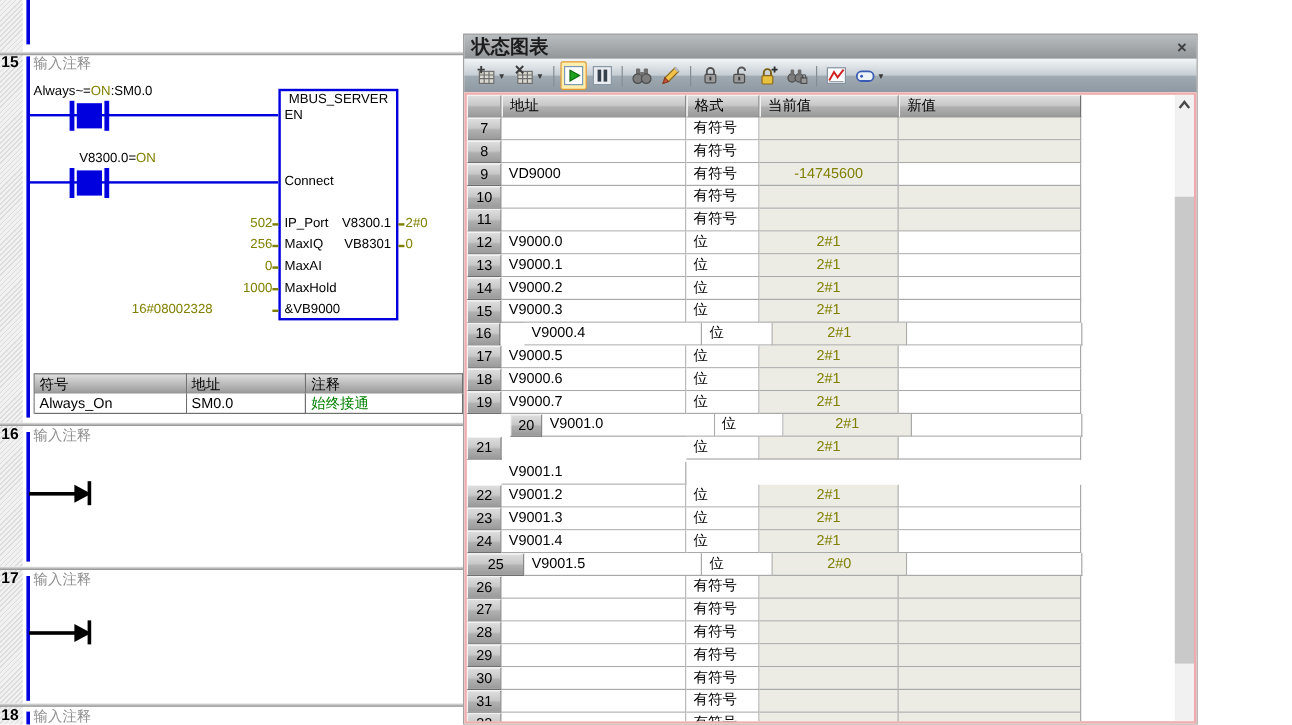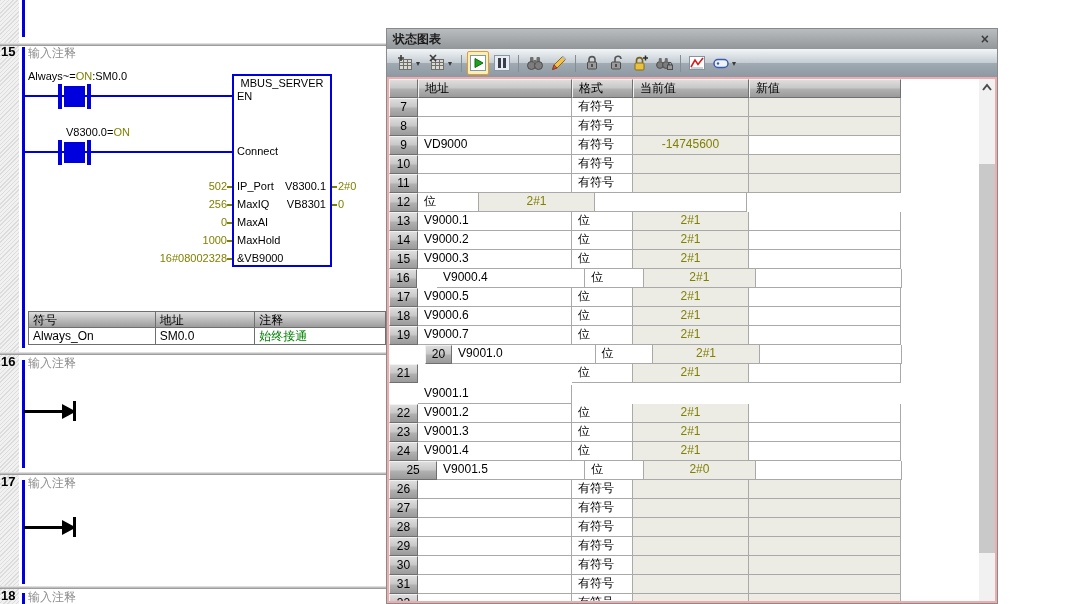--- a/index.html
+++ b/index.html
@@ -33,21 +33,21 @@
             border-right:1px solid #6f6f6f;border-bottom:1px solid #6f6f6f;background:#fff;overflow:hidden;}
   .sym-hdr{background:linear-gradient(180deg,#dedede,#9c9c9c);border-top:1px solid #6f6f6f;}
   .green{color:#008000;}
   .jump-arrow{position:absolute;left:24px;width:58px;height:22px;}
 
   
   .status-win{position:absolute;left:386px;top:28px;width:612px;height:576px;
               background:#fff;border:1px solid #8a8a8a;box-sizing:border-box;z-index:10;}
   .titlebar{position:absolute;left:0;top:0;right:0;height:20px;
             background:linear-gradient(#b9bdc0,#929699);display:flex;align-items:center;}
-  .title-text{font-size:12px;font-weight:bold;color:#1c1c1c;padding-left:6px;}
+  .title-text{font-size:16px;font-weight:bold;color:#1c1c1c;padding-left:6px;}
   .close-btn{position:absolute;right:8px;top:1px;font-size:14px;font-weight:bold;color:#3f3f3f;
              line-height:18px;cursor:default;}
   .toolbar{position:absolute;left:0;top:20px;right:0;height:28px;
            background:linear-gradient(#f2f5f7 0%,#c5cdd3 49%,#a0aab2 51%,#8d98a2 100%);
            display:flex;align-items:center;padding-left:6px;box-sizing:border-box;}
   .tb-btn{display:flex;align-items:center;height:22px;padding:0 1px;margin:0 1px;
           background:transparent;border:1px solid transparent;border-radius:2px;}
   .tb-btn.active{background:#ffeead;border:1px solid #e09b35;}
   .tb-ic{width:18px;height:18px;display:inline-block;}
   .tb-ic svg{display:block;}
@@ -111,21 +111,21 @@
         <div class="pin-label" style="position: absolute; left: 237px; top: 198px;">MaxIQ</div>
         <div class="pin-value" style="position: absolute; left: 60px; width: 167px; top: 198px; text-align: right;">256</div>
         <div class="pin-tick" style="position: absolute; left: 227px; top: 204px;"></div>
         <div class="pin-label" style="position: absolute; left: 237px; top: 216px;">MaxAI</div>
         <div class="pin-value" style="position: absolute; left: 60px; width: 167px; top: 216px; text-align: right;">0</div>
         <div class="pin-tick" style="position: absolute; left: 227px; top: 222px;"></div>
         <div class="pin-label" style="position: absolute; left: 237px; top: 234px;">MaxHold</div>
         <div class="pin-value" style="position: absolute; left: 60px; width: 167px; top: 234px; text-align: right;">1000</div>
         <div class="pin-tick" style="position: absolute; left: 227px; top: 240px;"></div>
         <div class="pin-label" style="position: absolute; left: 237px; top: 252px;">&amp;VB9000</div>
-        <div class="pin-value" style="position: absolute; left: 60px; width: 167px; top: 252px; text-align: right;">16#08002328</div>
+        <div class="pin-value" style="position: absolute; left: 60px; width: 167px; top: 252px; text-align: center;">16#08002328</div>
         <div class="pin-tick" style="position: absolute; left: 227px; top: 258px;"></div>
         <div class="pin-label" style="position: absolute; left: 232px; width: 94px; top: 180px; text-align: right;">V8300.1</div>
         <div class="pin-value" style="position: absolute; left: 338px; top: 180px;">2#0</div>
         <div class="pin-tick" style="position: absolute; left: 332px; top: 186px;"></div>
         <div class="pin-label" style="position: absolute; left: 232px; width: 94px; top: 198px; text-align: right;">VB8301</div>
         <div class="pin-value" style="position: absolute; left: 338px; top: 198px;">0</div>
         <div class="pin-tick" style="position: absolute; left: 332px; top: 204px;"></div>
       </div>
 
     <div class="sym-table">
@@ -334,20 +334,21 @@
           </div>
           <div class="grid-row">
             <div class="gcell hdr num" style="width: 29px;">11</div>
             <div class="gcell white" style="width: 154px;"></div>
             <div class="gcell white" style="width: 61px;">有符号</div>
             <div class="gcell gray cur" style="width: 116px;"></div>
             <div class="gcell gray" style="width: 152px;"></div>
           </div>
           <div class="grid-row">
             <div class="gcell hdr num" style="width: 29px;">12</div>
+            <div class="gcell white" style="width: 154px;">V9000.0</div>
             <div class="gcell white" style="width: 61px;">位</div>
             <div class="gcell gray cur" style="width: 116px;">2#1</div>
             <div class="gcell white" style="width: 152px;"></div>
           </div>
           <div class="grid-row">
             <div class="gcell hdr num" style="width: 29px;">13</div>
             <div class="gcell white" style="width: 154px;">V9000.1</div>
             <div class="gcell white" style="width: 61px;">位</div>
             <div class="gcell gray cur" style="width: 116px;">2#1</div>
             <div class="gcell white" style="width: 152px;"></div>

